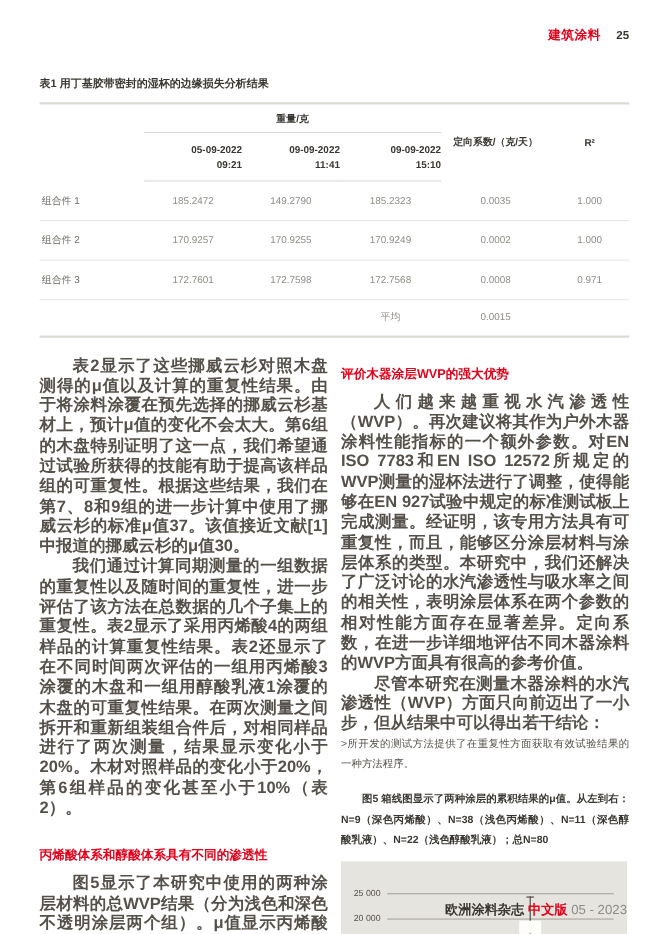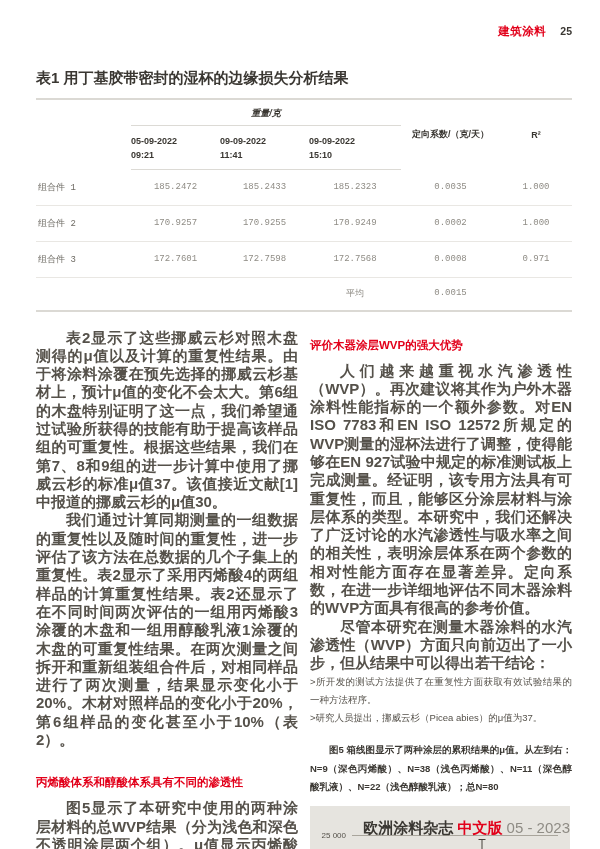--- a/index.html
+++ b/index.html
@@ -10,30 +10,30 @@
     overflow:hidden; margin:0 auto;
   }
   .content { padding:0 28px 0 36px; }
 
   
   .page-header { display:flex; justify-content:flex-end; align-items:baseline; gap:14px; padding:24px 28px 0 36px; }
   .section-label { color:#e2001a; font-weight:bold; font-size:11.5px; letter-spacing:0.5px; }
   .page-number { color:#3a3732; font-size:10.5px; font-weight:bold; }
 
   
-  .table-caption { font-size:15px; font-weight:bold; color:#3a3732; margin:30px 0 10px 0; }
+  .table-caption { font-size:10px; font-weight:bold; color:#3a3732; margin:30px 0 10px 0; }
   table.results { width:100%; border-collapse:collapse; border-top:2px solid #dbd9d4; border-bottom:2px solid #dbd9d4; }
   table.results th, table.results td { font-size:9px; font-weight:normal; }
   table.results thead th { color:#3a3732; font-weight:bold; }
   .group-th { padding:7px 0 4px 0; text-align:center; }
-  .group-th .group-inner { display:block; border-bottom:1px solid #dcdad5; padding-bottom:5px;font-style:italic; }
-  .date-th { text-align:left; padding:5px 0 7px 0; line-height:1.5; }
+  .group-th .group-inner { display:block; border-bottom:1px solid #dcdad5; padding-bottom:5px; }
+  .date-th { text-align:right; padding:5px 0 7px 0; line-height:1.5; }
   .span-th { text-align:center; vertical-align:middle; }
   table.results thead tr.date-row th { border-bottom:1px solid #dcdad5; }
-  table.results tbody td { padding:11px 0; text-align:center; color:#8f8c85; border-bottom:1px solid #e9e7e3;font-family:Liberation Mono, monospace; }
+  table.results tbody td { padding:11px 0; text-align:center; color:#8f8c85; border-bottom:1px solid #e9e7e3; }
   table.results tbody tr:last-child td { border-bottom:none; }
   table.results tbody td.row-label { text-align:left; color:#6e6b64; padding-left:2px; }
   table.results tbody tr.avg-row td { padding:9px 0 10px 0; }
 
   
   .columns { display:flex; gap:12px; margin-top:17px; }
   .col { width:262px; }
   .body-p { font-size:15px; line-height:18.3px; color:#55514a; text-align:justify; text-indent:2em;font-weight:bold; }
   .bullet-p { font-size:9.5px; line-height:18.3px; color:#55514a; text-align:justify; text-indent:0; }
   .red-h { color:#e2001a; font-size:11.5px; font-weight:bold; margin:26px 0 9px 0; }
@@ -47,21 +47,21 @@
   .tick-label { position:absolute; right:212px; transform:translateY(-50%); font-size:8px; color:#55514a; white-space:nowrap; }
   .y-axis-title { position:absolute; left:-36px; top:50%; transform:translate(-50%,-50%) rotate(-90deg); font-size:8px; color:#55514a; white-space:nowrap; }
   .whisker-line { position:absolute; width:1px; background:#44403a; transform:translateX(-0.5px); }
   .whisker-cap { position:absolute; width:7px; height:1px; background:#44403a; transform:translateX(-3.5px); }
   .box-rect { position:absolute; width:20px; transform:translateX(-10px); }
   .mean-dot { position:absolute; width:3px; height:3px; border-radius:50%; transform:translate(-1.5px,-1.5px); }
 
   .chart-wrap { position:relative; }
 
   
-  .page-footer { position:absolute; right:30px; top:819px; font-size:15px; color:#8f8c85;text-align:center; }
+  .page-footer { position:absolute; right:30px; top:819px; font-size:12px; color:#8f8c85;text-align:center; }
   .footer-journal { color:#3a3732; font-weight:bold; }
   .footer-edition { color:#e2001a; font-weight:bold; }
 </style>
 </head>
 <body>
 
 <div class="page">
 
   <div class="page-header">
     <span class="section-label">建筑涂料</span>
@@ -101,21 +101,21 @@
           <th class="date-th">
             <div>09-09-2022</div>
             <div>15:10</div>
           </th>
         </tr>
       </thead>
       <tbody>
         <tr>
           <td class="row-label">组合件 1</td>
           <td>185.2472</td>
-          <td>185.2433</td>
+          <td>149.2790</td>
           <td>185.2323</td>
           <td>0.0035</td>
           <td>1.000</td>
         </tr>
         <tr>
           <td class="row-label">组合件 2</td>
           <td>170.9257</td>
           <td>170.9255</td>
           <td>170.9249</td>
           <td>0.0002</td>
@@ -146,21 +146,20 @@
         <p class="body-p">我们通过计算同期测量的一组数据的重复性以及随时间的重复性，进一步评估了该方法在总数据的几个子集上的重复性。表2显示了采用丙烯酸4的两组样品的计算重复性结果。表2还显示了在不同时间两次评估的一组用丙烯酸3涂覆的木盘和一组用醇酸乳液1涂覆的木盘的可重复性结果。在两次测量之间拆开和重新组装组合件后，对相同样品进行了两次测量，结果显示变化小于20%。木材对照样品的变化小于20%，第6组样品的变化甚至小于10%（表2）。</p>
         <h2 class="red-h">丙烯酸体系和醇酸体系具有不同的渗透性</h2>
         <p class="body-p">图5显示了本研究中使用的两种涂层材料的总WVP结果（分为浅色和深色不透明涂层两个组）。μ值显示丙烯酸体系（疏松型）和醇酸乳液体系（致密型）的WVP之间存在明显差异。我们还注意到，浅色醇酸乳液体系要比深色体系统更致密，但是，在丙烯酸体系中没有发现这种差异。观察单个体系时，我们发现一些醇酸树脂体系在深色与浅色之间的变化很小，而另一些则表现出很大变化（数据未显示）。将新涂层样品的平均sd值与SHR数据库中的液态水渗透性结果结合起来，得出丙烯酸体系和醇酸乳液体系的点云图，如图6所示。测量了五个样品的液态水渗透性，图中的每个点代表一种体系-颜色组合形式。点的大小表示为测量WVP的样本数量（最多11个）（见图6）。显然，具有相似sd值的体系不一定显示出相似的液态水渗透性。</p>
       </div>
 
       <div class="col col-right">
         <h2 class="red-h first">评价木器涂层WVP的强大优势</h2>
         <p class="body-p">人们越来越重视水汽渗透性（WVP）。再次建议将其作为户外木器涂料性能指标的一个额外参数。对EN ISO 7783和EN ISO 12572所规定的WVP测量的湿杯法进行了调整，使得能够在EN 927试验中规定的标准测试板上完成测量。经证明，该专用方法具有可重复性，而且，能够区分涂层材料与涂层体系的类型。本研究中，我们还解决了广泛讨论的水汽渗透性与吸水率之间的相关性，表明涂层体系在两个参数的相对性能方面存在显著差异。定向系数，在进一步详细地评估不同木器涂料的WVP方面具有很高的参考价值。</p>
         <p class="body-p">尽管本研究在测量木器涂料的水汽渗透性（WVP）方面只向前迈出了一小步，但从结果中可以得出若干结论：</p>
         <p class="bullet-p">&gt;所开发的测试方法提供了在重复性方面获取有效试验结果的一种方法程序。</p>
-        <p class="bullet-p">&gt;研究人员提出，挪威云杉（Picea abies）的μ值为37。</p>
         <p class="fig-caption">图5 箱线图显示了两种涂层的累积结果的μ值。从左到右：N=9（深色丙烯酸）、N=38（浅色丙烯酸）、N=11（深色醇酸乳液）、N=22（浅色醇酸乳液）；总N=80</p>
 
         <div class="chart-wrap">
           <div class="chart-panel">
             <div class="plot-area">
               <div class="y-axis-title">μ值[-]</div>
             <div class="gridline" style="top: 91.3793%; background: rgb(169, 165, 156);"></div>
                 <div class="tick-label" style="top: 91.3793%;">0</div>
                 <div class="gridline" style="top: 74.1379%; background: rgb(169, 165, 156);"></div>
                 <div class="tick-label" style="top: 74.1379%;">5 000</div>

